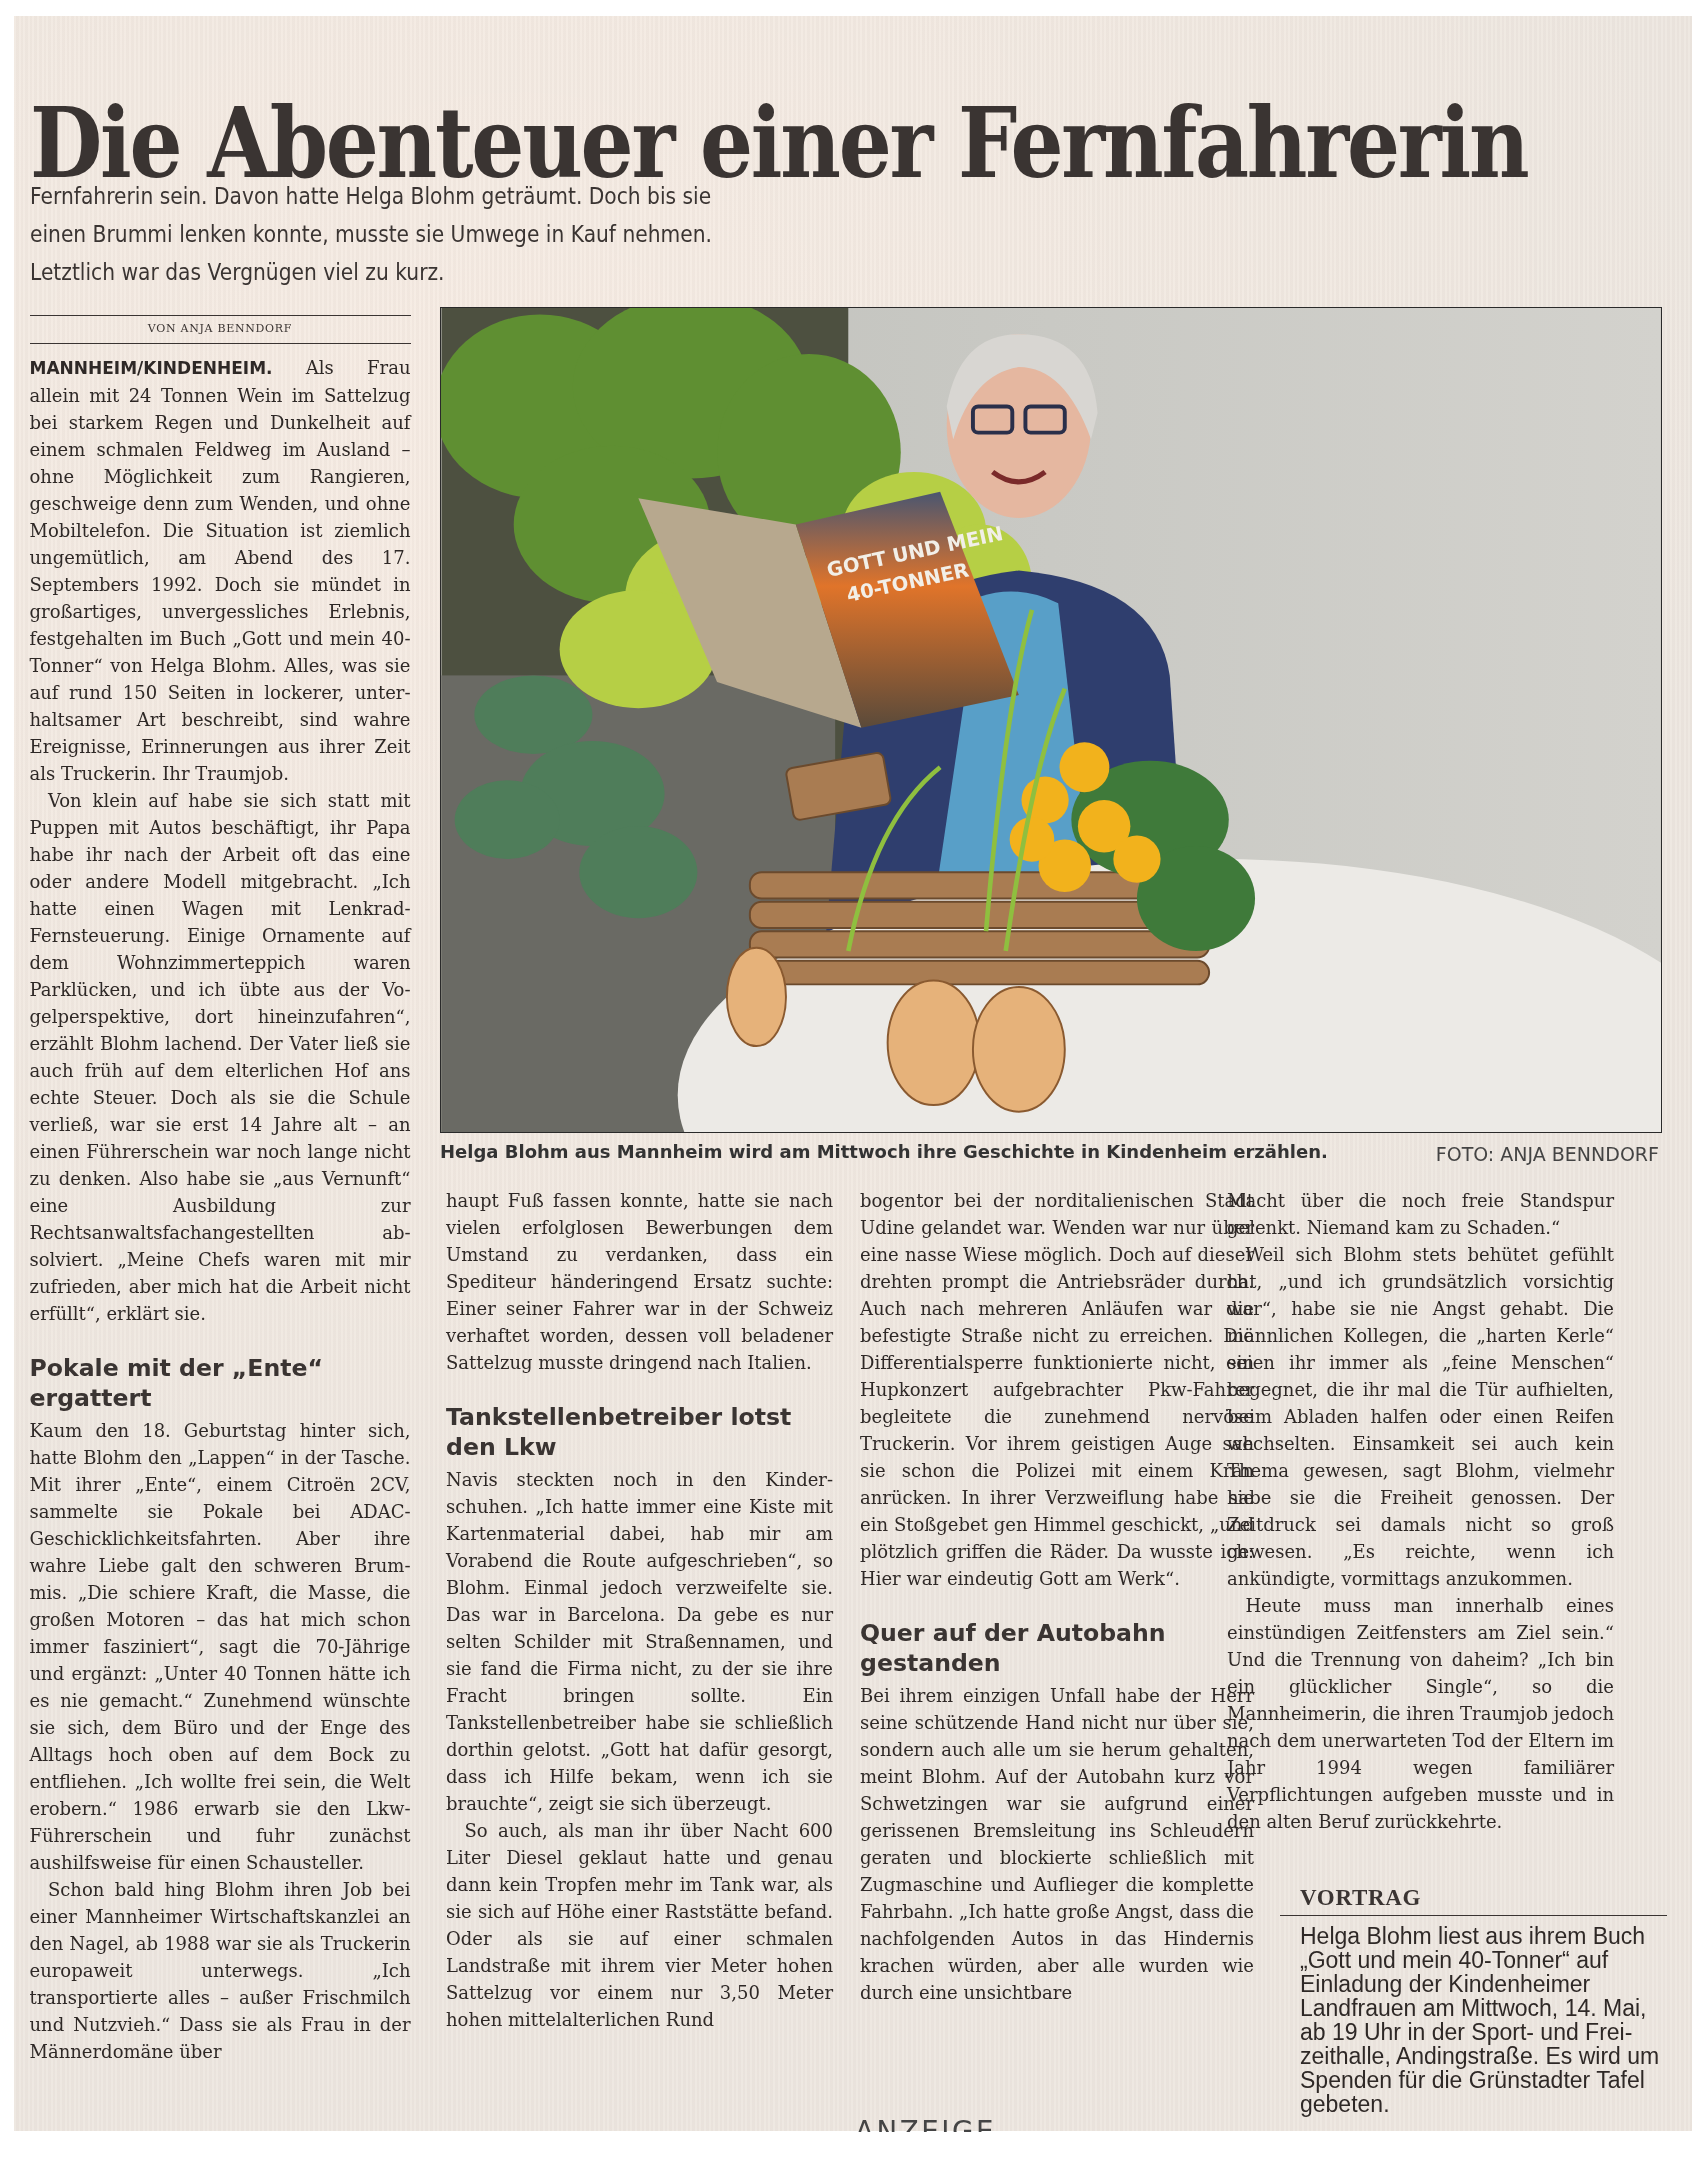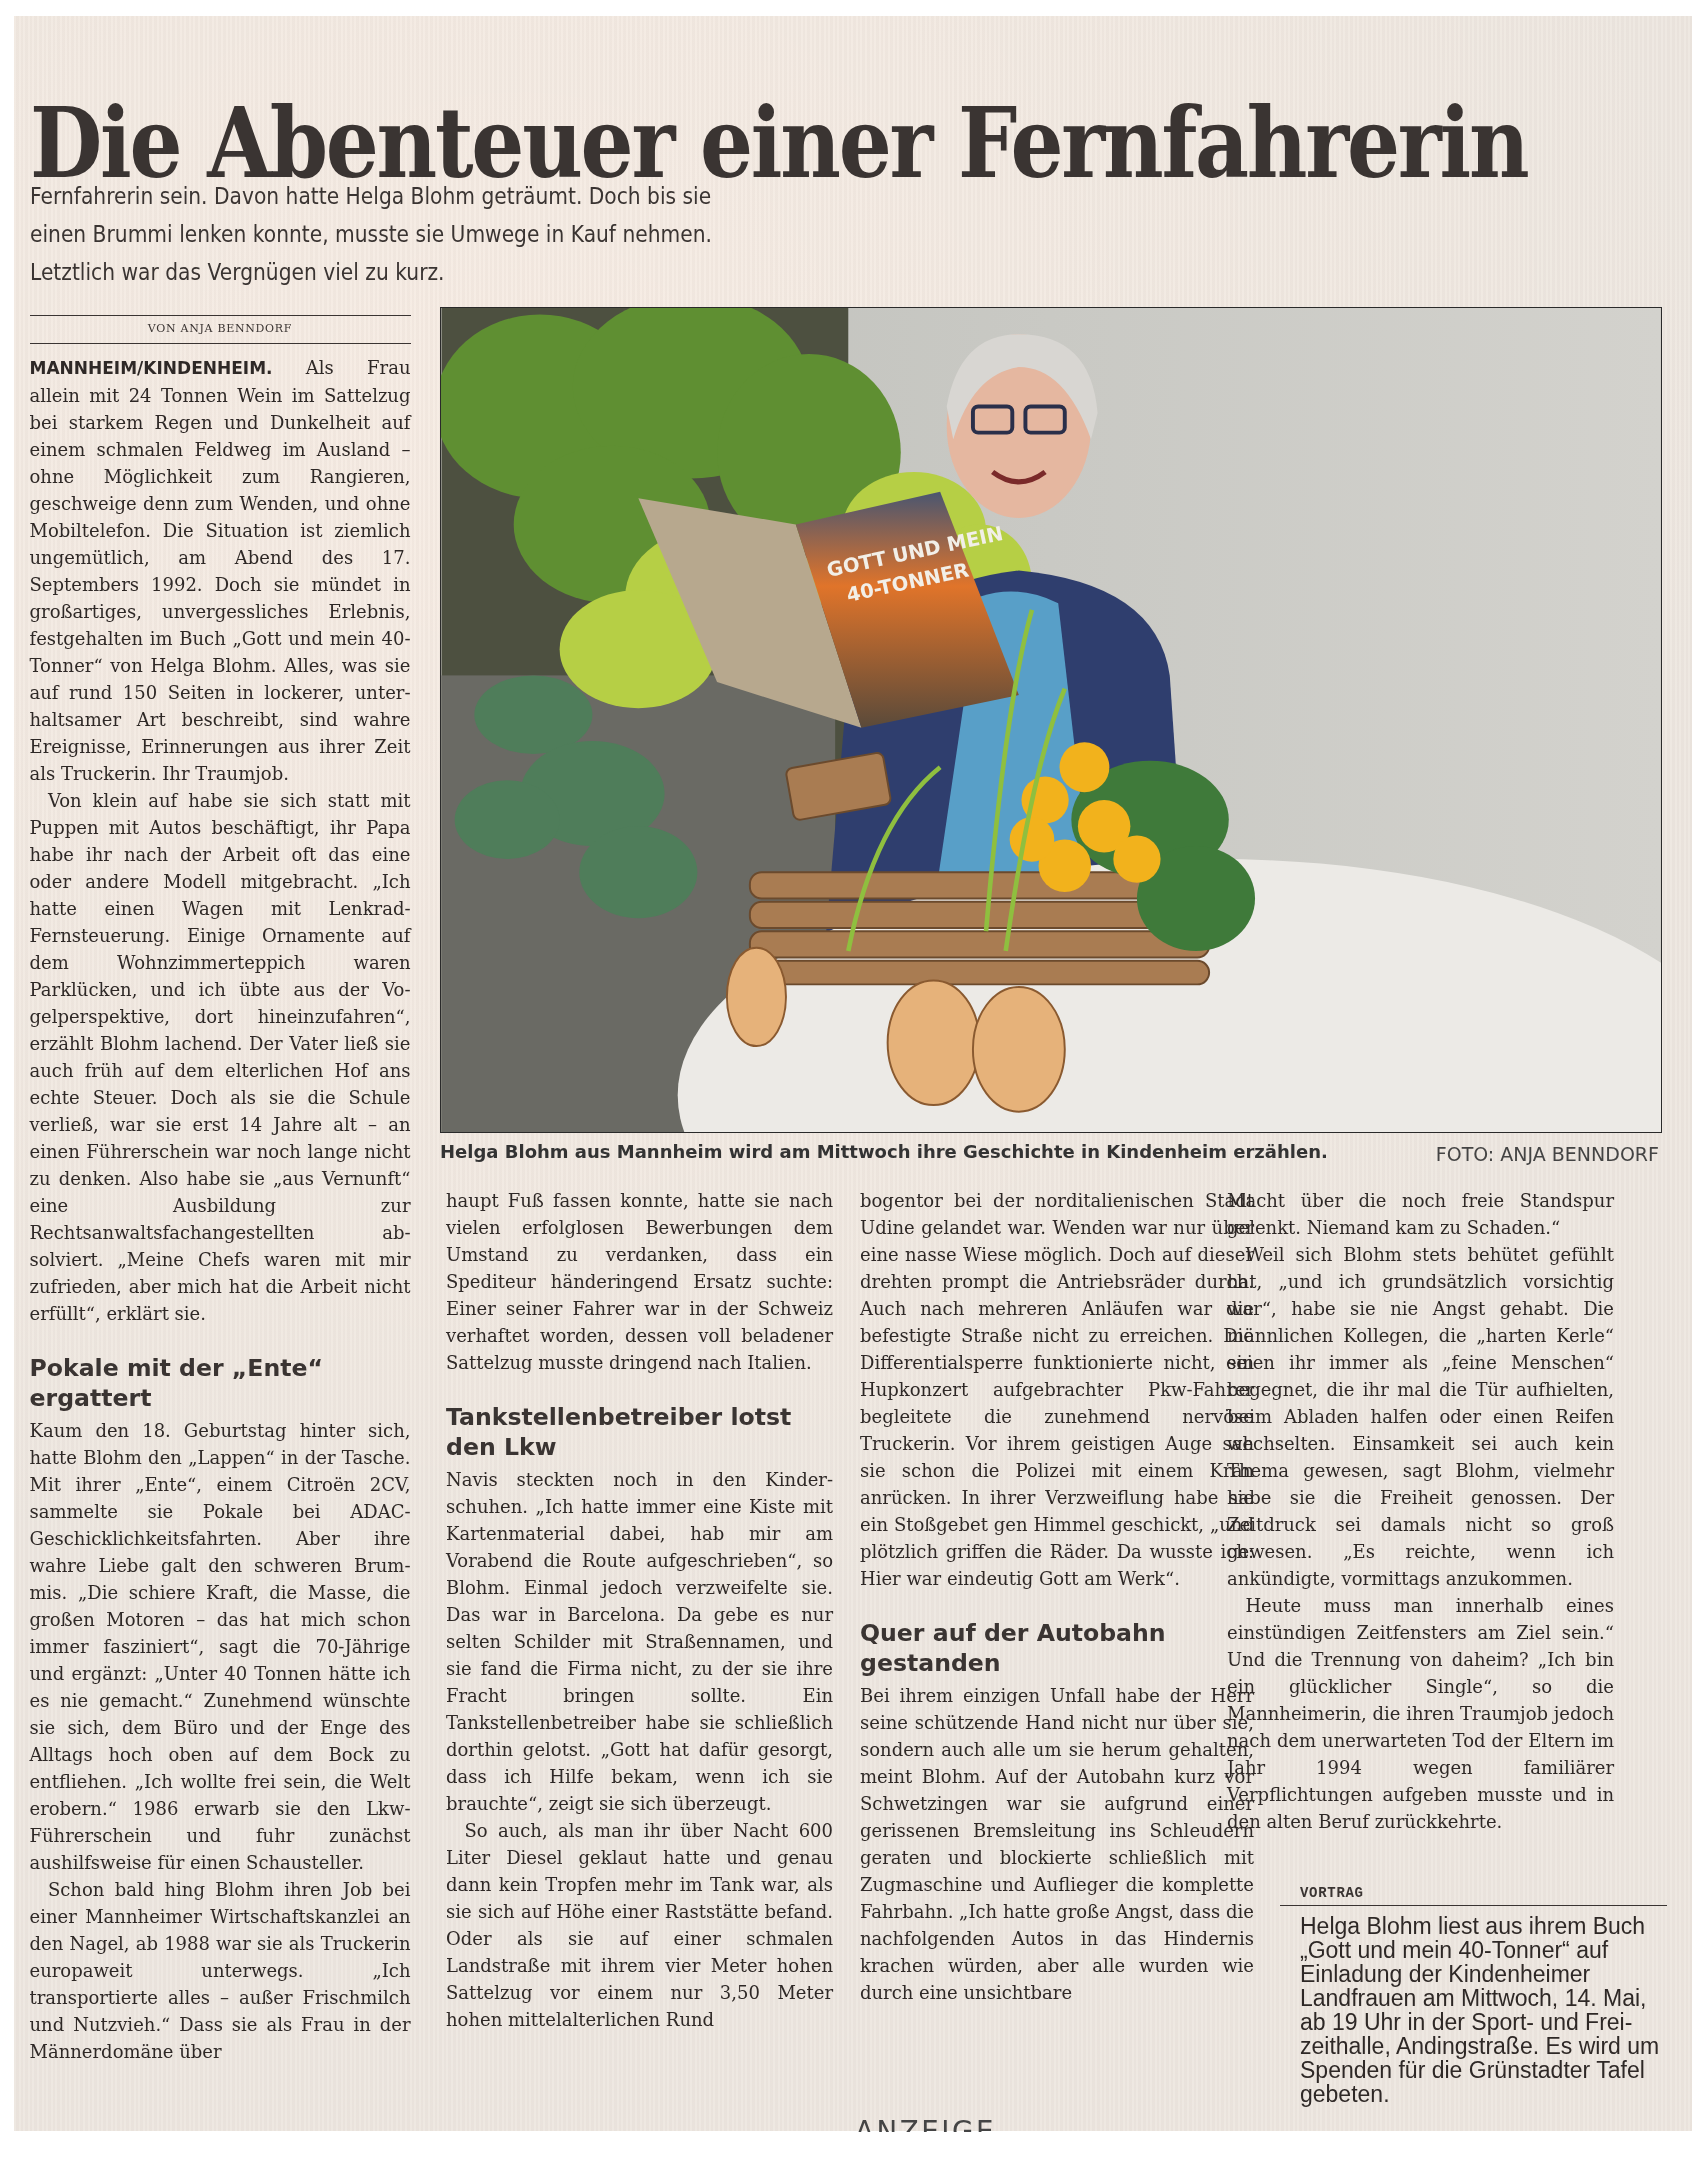--- a/index.html
+++ b/index.html
@@ -54,21 +54,21 @@
   }
   .caption {
     position:absolute; left:440px; top:1141px; width:1220px;
     font-family:"DejaVu Sans", sans-serif; font-weight:bold; font-size:18px; color:#333;
   }
   .credit {
     position:absolute; right:49px; top:1143px;
     font-family:"DejaVu Sans", sans-serif; font-size:19px; color:#444;
   }
   .info-title {
-    font-family:Liberation Mono, monospace; font-weight:bold; font-size:14px;
+    font-family:Liberation Serif, serif; font-weight:bold; font-size:23px;
     letter-spacing:0.7px; color:#3a3432;
   }
   .info-body {
     font-family:"Liberation Sans", sans-serif; font-size:23px; line-height:24px;
     color:#2e2826; text-align:left;
   }
   .anzeige {
     position:absolute; left:855px; top:2115px;
     font-family:"DejaVu Sans", sans-serif; font-size:27.6px; color:#444; letter-spacing:2.6px;
     height:17px; overflow:hidden;

